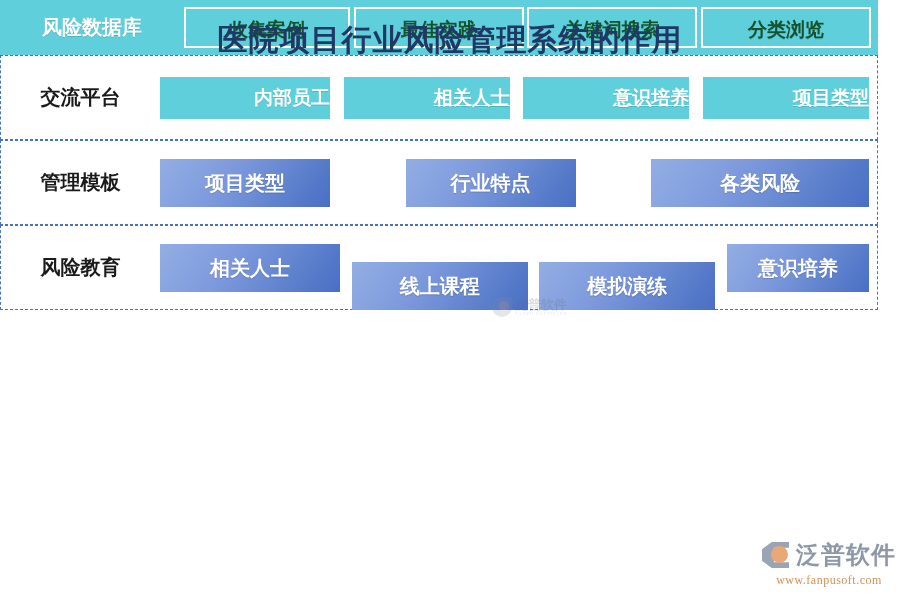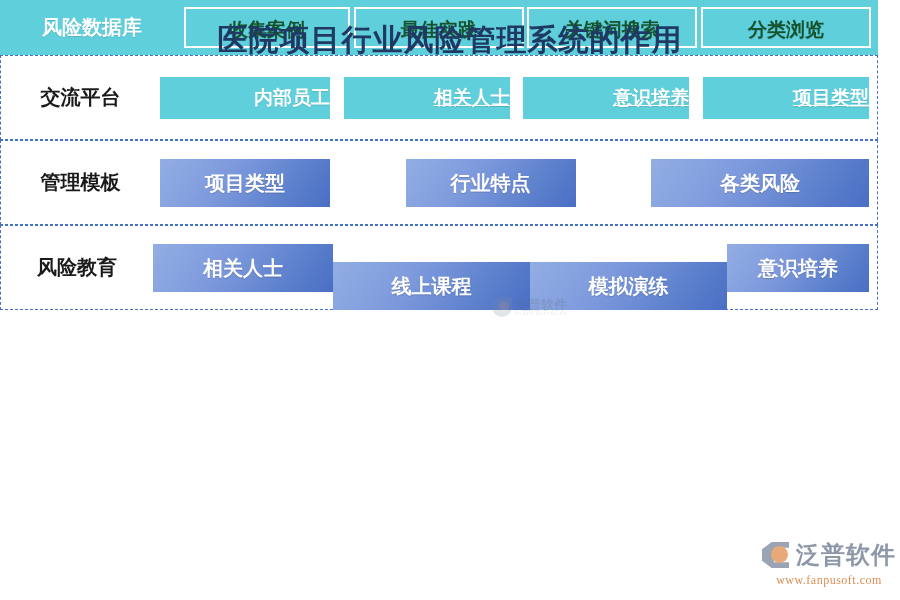--- a/index.html
+++ b/index.html
@@ -88,21 +88,21 @@
     background:linear-gradient(125deg,#93aee3 0%,#7e9add 38%,#5a7ecb 78%,#4a6ec4 100%);
     color:#ffffff;font-size:20px;font-weight:bold;
     text-align:center;
     box-sizing:border-box;
     text-shadow:0 1px 1px rgba(0,0,0,.16);
   }
   .b3a{width:170px;}
   .b3b{width:170px;}
   .b3c{width:218px;}
   .b4{width:180px;}
-  .b4b{width:197px;margin-top:36px;}
+  .b4b{width:176px;margin-top:36px;}
   .b4c{width:142px;}
 
   
   .watermark{
     position:absolute;left:492px;top:292px;
     width:110px;height:30px;
     opacity:.22;
     display:flex;align-items:center;
     pointer-events:none;
   }

